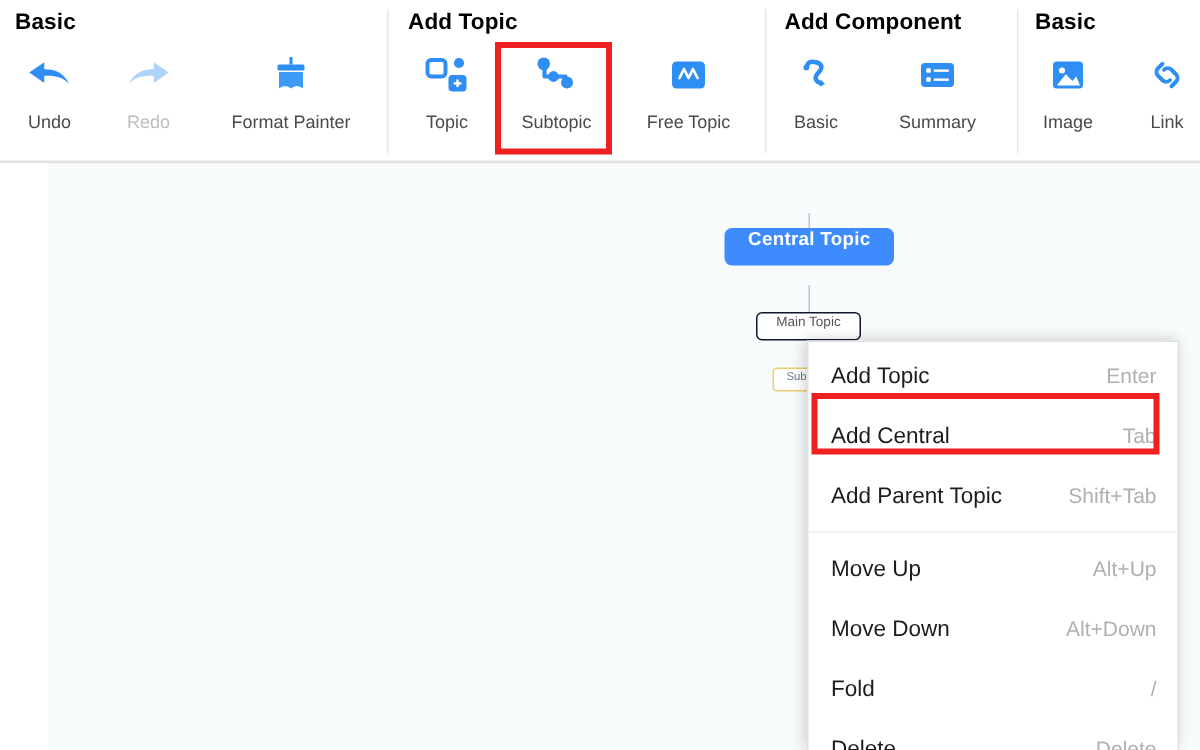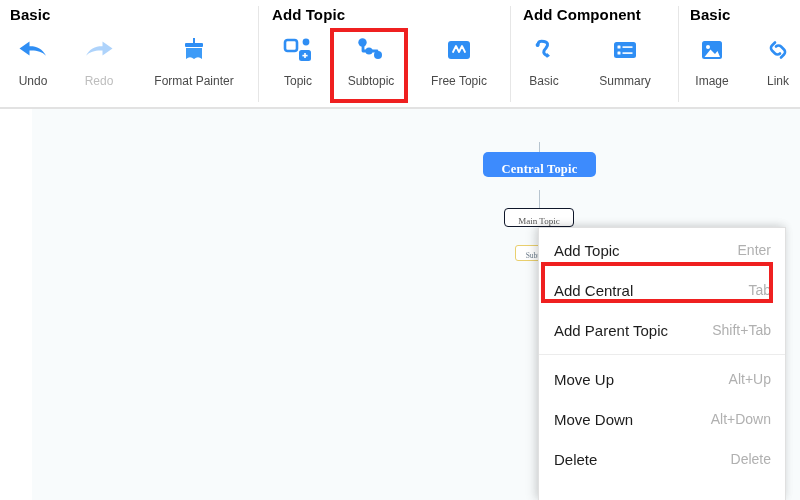--- a/index.html
+++ b/index.html
@@ -112,24 +112,23 @@
     width: 32px;
     height: 391px;
     background: #ffffff;
   }
 
   
   .node {
     position: absolute;
     box-sizing: border-box;
     display: flex;
-    align-items: flex-end;
+    align-items: flex-start;
     justify-content: center;
     white-space: nowrap;
-    font-family: Liberation Serif, serif;
   }
   .node-central {
     background: #3d8bfd;
     color: #ffffff;
     font-size: 12.5px;
     font-weight: bold;
     border-radius: 5px;
     letter-spacing: 0.2px;
   }
   .node-main {
@@ -379,20 +378,24 @@
     <div class="ctx-item">
       <span class="ctx-label">Move Up</span>
       <span class="ctx-shortcut">Alt+Up</span>
     </div>
 
     <div class="ctx-item">
       <span class="ctx-label">Move Down</span>
       <span class="ctx-shortcut">Alt+Down</span>
     </div>
 
+    <div class="ctx-item">
+      <span class="ctx-label">Fold</span>
+      <span class="ctx-shortcut">/</span>
+    </div>
 
     <div class="ctx-item">
       <span class="ctx-label">Delete</span>
       <span class="ctx-shortcut">Delete</span>
     </div>
   </div>
 
   <div class="redbox" style="left:541px; top:262px; width:232px; height:41px;"></div>
 
 </div>

